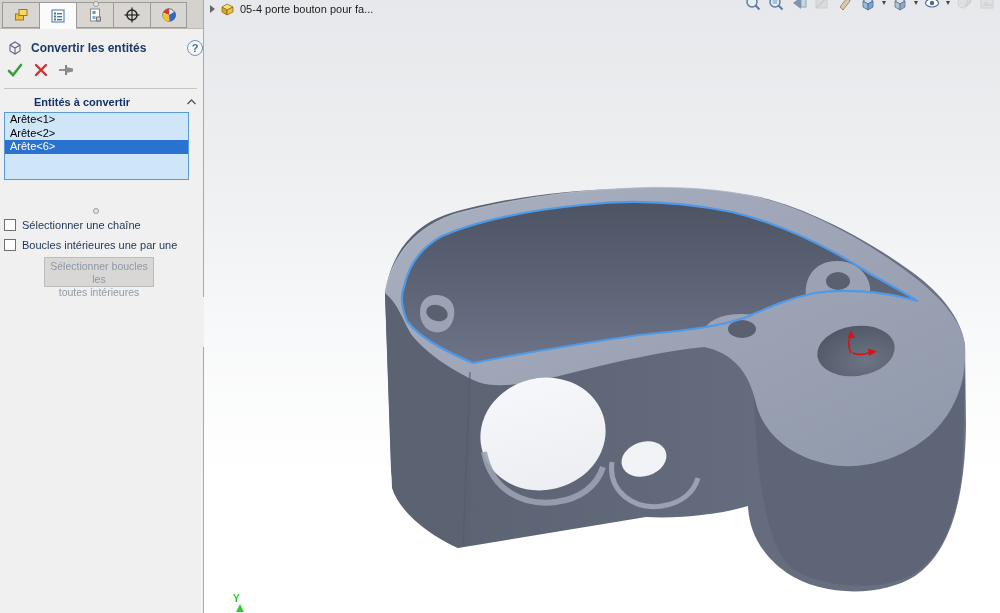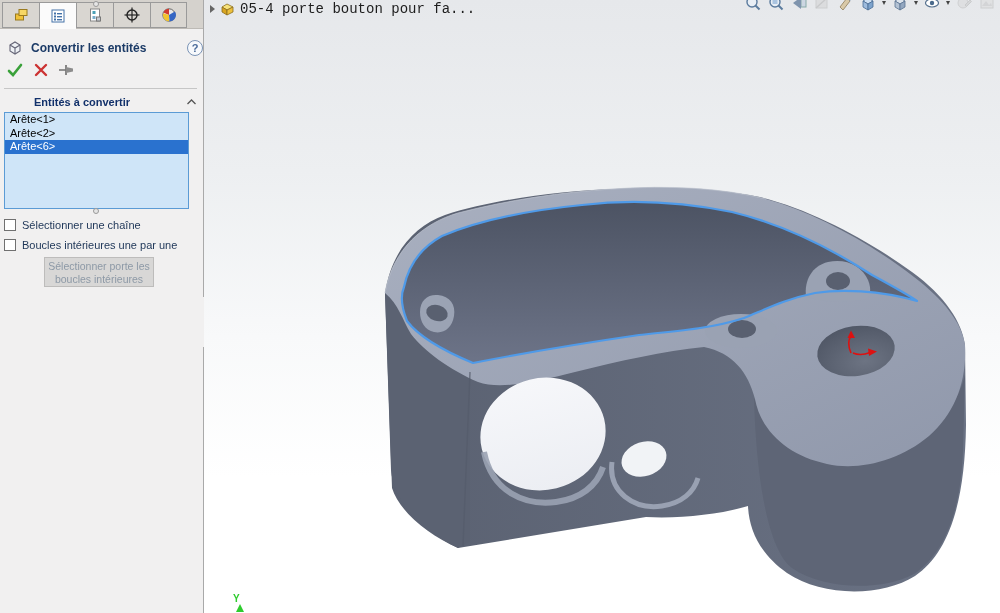--- a/index.html
+++ b/index.html
@@ -23,21 +23,21 @@
   .pm-title { font-size:12px; font-weight:bold; color:#1b3a66; margin-left:7px; flex:1; }
   .help-btn { width:16px; height:16px; border:1px solid #7a93b5; border-radius:50%;
     color:#4a6b9a; font-size:11px; font-weight:bold; text-align:center; line-height:14px;
     background:#f7f9fc; cursor:pointer; }
   .pm-actions { position:absolute; left:6px; top:61px; display:flex; gap:8px; align-items:center; }
   .act { width:18px; height:18px; cursor:pointer; }
   .pm-divider { position:absolute; left:4px; right:6px; top:88px; height:1px; background:#c6c6c6; }
   .sec-header { position:absolute; left:0; top:93px; right:0; height:17px;
     display:flex; align-items:center; padding:0 6px; cursor:pointer; }
   .sec-label { font-size:11px; font-weight:bold; color:#12316b; flex:1;padding-left:28px; }
-  .listbox { position:absolute; left:4px; top:112px; width:185px; height:97px;
+  .listbox { position:absolute; left:4px; top:112px; width:185px; height:68px;
     background:#cfe5f8; border:1px solid #5b9bd5; overflow:hidden; }
   .listbox li { list-style:none; font-size:11px; color:#000; line-height:13.5px;
     padding-left:5px; cursor:pointer; white-space:nowrap; }
   .listbox li.sel { background:#2a72cf; color:#fff; }
   .cbrow { position:absolute; left:4px; display:flex; align-items:flex-end; gap:6px; }
   .cbbox { width:12px; height:12px; background:#fff; border:1px solid #707070; cursor:pointer; flex:none; }
   .cblabel { font-size:11px; color:#1d3557; }
   .dis-btn { position:absolute; left:44px; top:257px; width:110px; height:30px;
     background:#d8d7d6; border:1px solid #bdbcbb; color:#8d99a6; font-size:10.5px;
     line-height:13px; text-align:center; padding-top:2px; }
@@ -45,21 +45,21 @@
     background:#f1f0f0; border:1px solid #aaa; border-left:none; cursor:col-resize;
     display:flex; align-items:center; justify-content:center; }
 
   
   .viewport { position:absolute; left:204px; top:0; width:796px; height:613px;
     background:linear-gradient(to bottom,#e6e8eb 0%,#edeff1 28%,#f8f9fa 55%,#ffffff 78%); }
   .tree-flyout { position:absolute; left:6px; top:1px; display:flex; align-items:center;
     gap:5px; height:16px; }
   .tree-arrow { width:0; height:0; border-left:5px solid #666; border-top:4px solid transparent;
     border-bottom:4px solid transparent; cursor:pointer; }
-  .tree-label { font-size:14px; color:#1d1d1d; cursor:pointer;font-family:Liberation Mono, monospace; }
+  .tree-label { font-size:11px; color:#1d1d1d; cursor:pointer; }
   .headsup { position:absolute; right:4px; top:0; height:14px; overflow:hidden;
     display:flex; align-items:flex-start; gap:5px; }
   .hicon { margin-top:-7px; cursor:pointer; }
   .hicon.grayed { opacity:.45; filter:grayscale(1); }
   .caret { margin-top:-2px; font-size:8px; color:#444; cursor:pointer; }
   svg.model { position:absolute; left:0; top:0; }
 </style>
 </head>
 <body>
 
@@ -150,22 +150,22 @@
   <div class="cbrow" style="top:219px;">
     <div class="cbbox"></div>
     <span class="cblabel">Sélectionner une chaîne</span>
   </div>
   <div class="cbrow" style="top:239px;">
     <div class="cbbox"></div>
     <span class="cblabel">Boucles intérieures une par une</span>
   </div>
 
   <div class="dis-btn">
-    <div>Sélectionner porte les</div>
-    <div>boucles intérieures</div>
+    <div>Sélectionner boucles les</div>
+    <div>toutes intérieures</div>
   </div>
 </div>
 
 <div class="splitter">
   <div class="grip-dot" style="position:static;"></div>
 </div>
 
 <div class="viewport">
 
   <svg class="model" width="796" height="613" viewBox="204 0 796 613">

